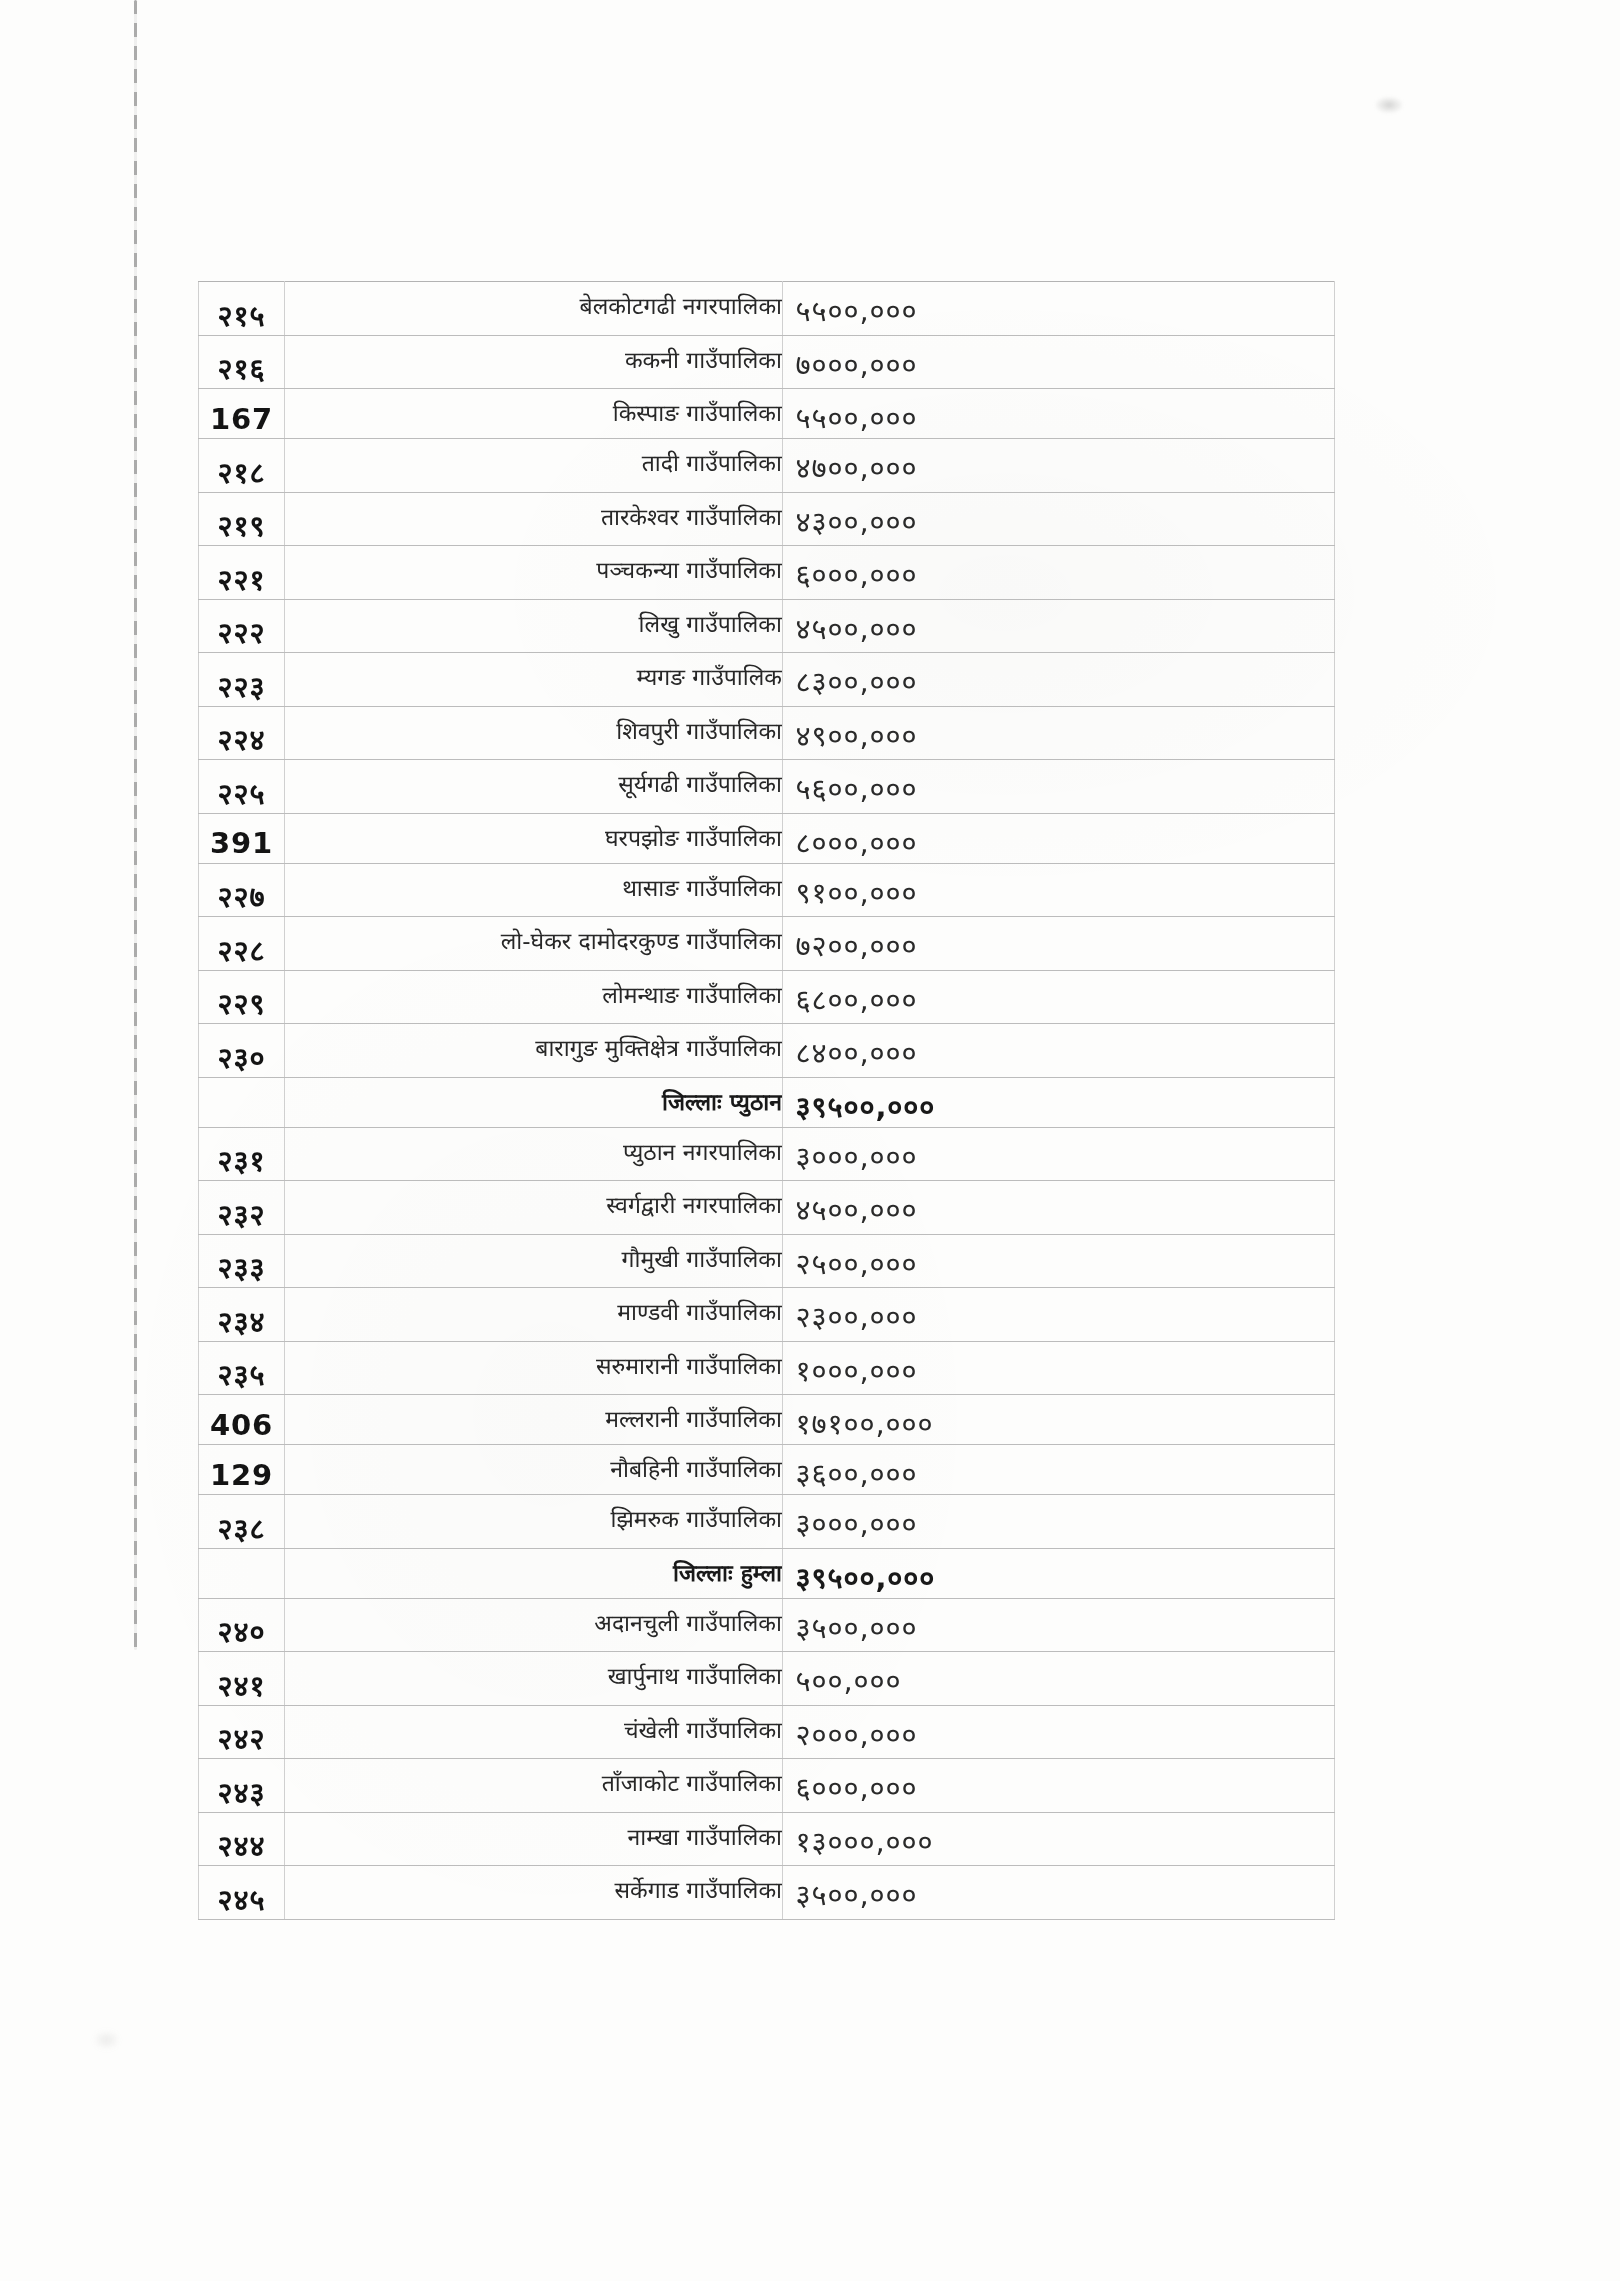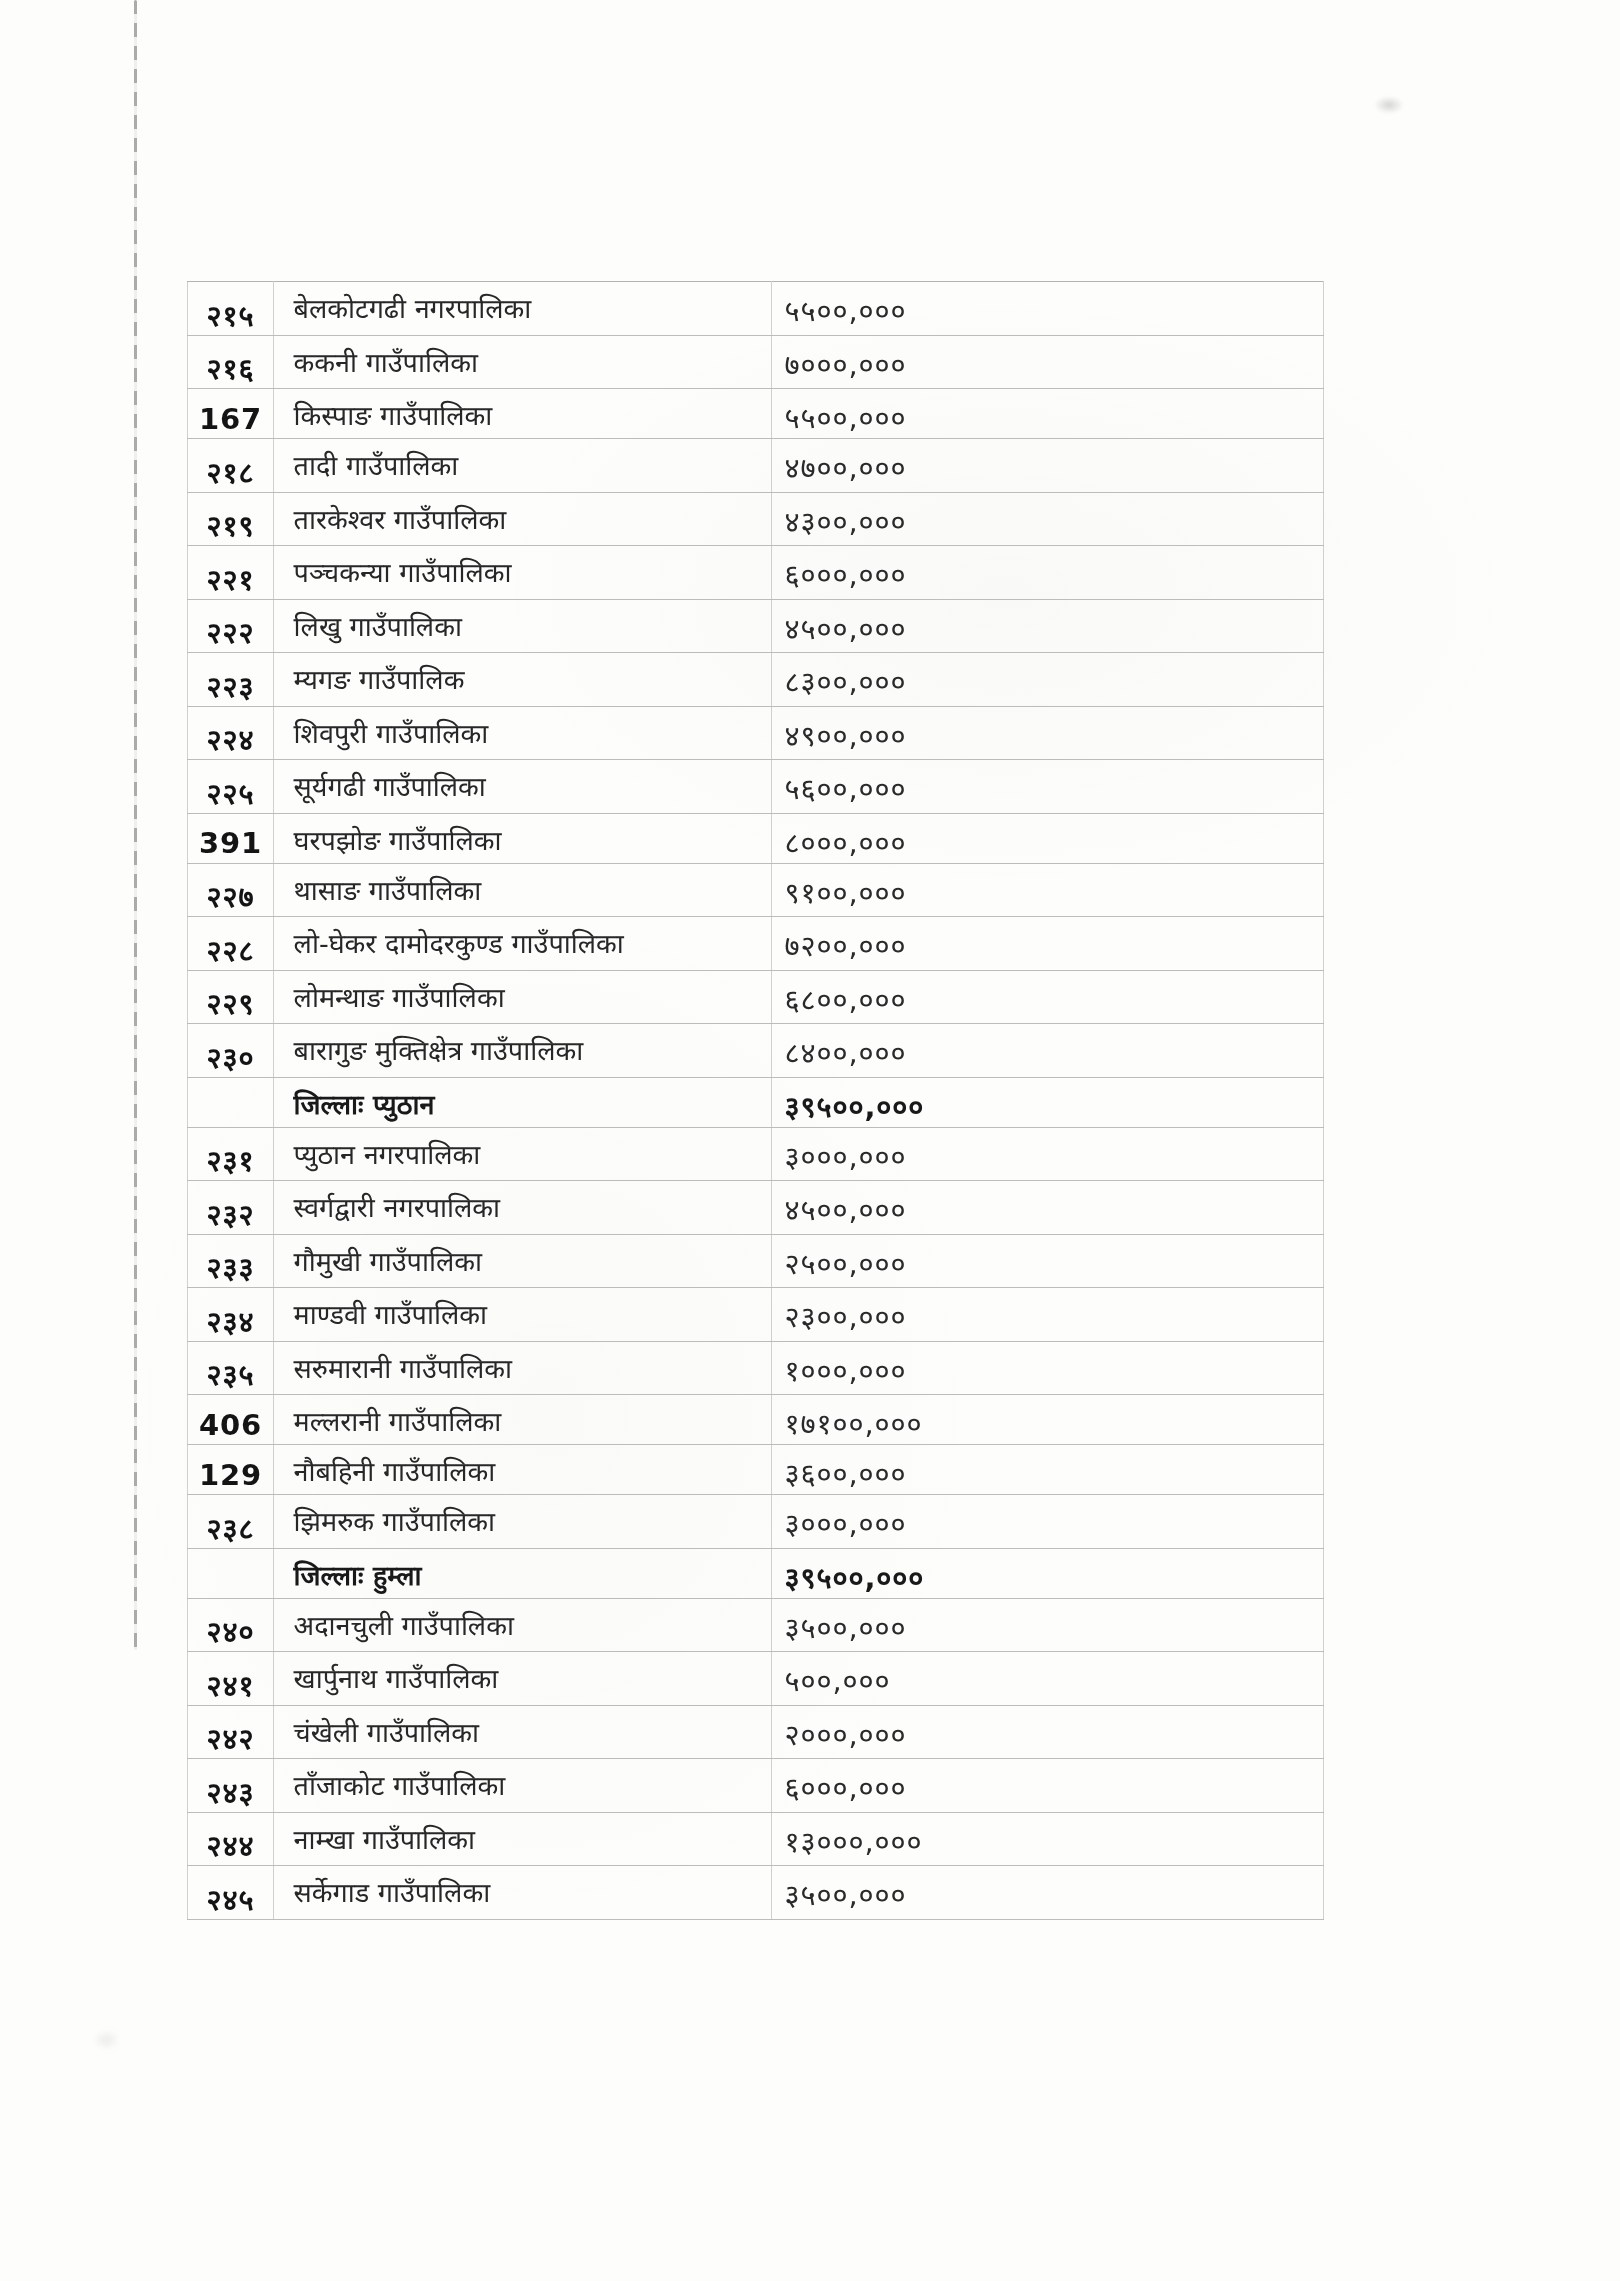--- a/index.html
+++ b/index.html
@@ -46,21 +46,21 @@
     position: absolute;
     left: 93px;
     top: 2030px;
     width: 27px;
     height: 19.6px;
     background: radial-gradient(closest-side, rgba(140,140,140,0.16), transparent);
     filter: blur(2.7px);
   }
   table.alloc {
     position: absolute;
-    left: 187px;
+    left: 198px;
     top: 281px;
     width: 1136px;
     border-collapse: collapse;
     table-layout: fixed;
   }
   table.alloc td {
     box-sizing: border-box;
     height: 50px;
     vertical-align: top;
     overflow: hidden;
@@ -73,23 +73,24 @@
   table.alloc tr:first-child td { border-top-color: #b3b3b3; }
   td.sn {
     font-size: 29px;
     font-weight: 700;
     color: #141414;
     text-align: center;
     padding-top: 12.5px;
     letter-spacing: 0.9px;
   }
   td.name {
-    font-size: 27px;
+    font-size: 23px;
     padding: 7.1px 0 0 19.6px;
     color: #272727;
+    text-align: right;
   }
   td.amount {
     font-size: 29px;
     padding: 8px 0 0 12.5px;
     color: #2a2a2a;
     letter-spacing: 0.9px;
   }
   tr.district-row td.name,
   tr.district-row td.amount {
     font-weight: 700;

